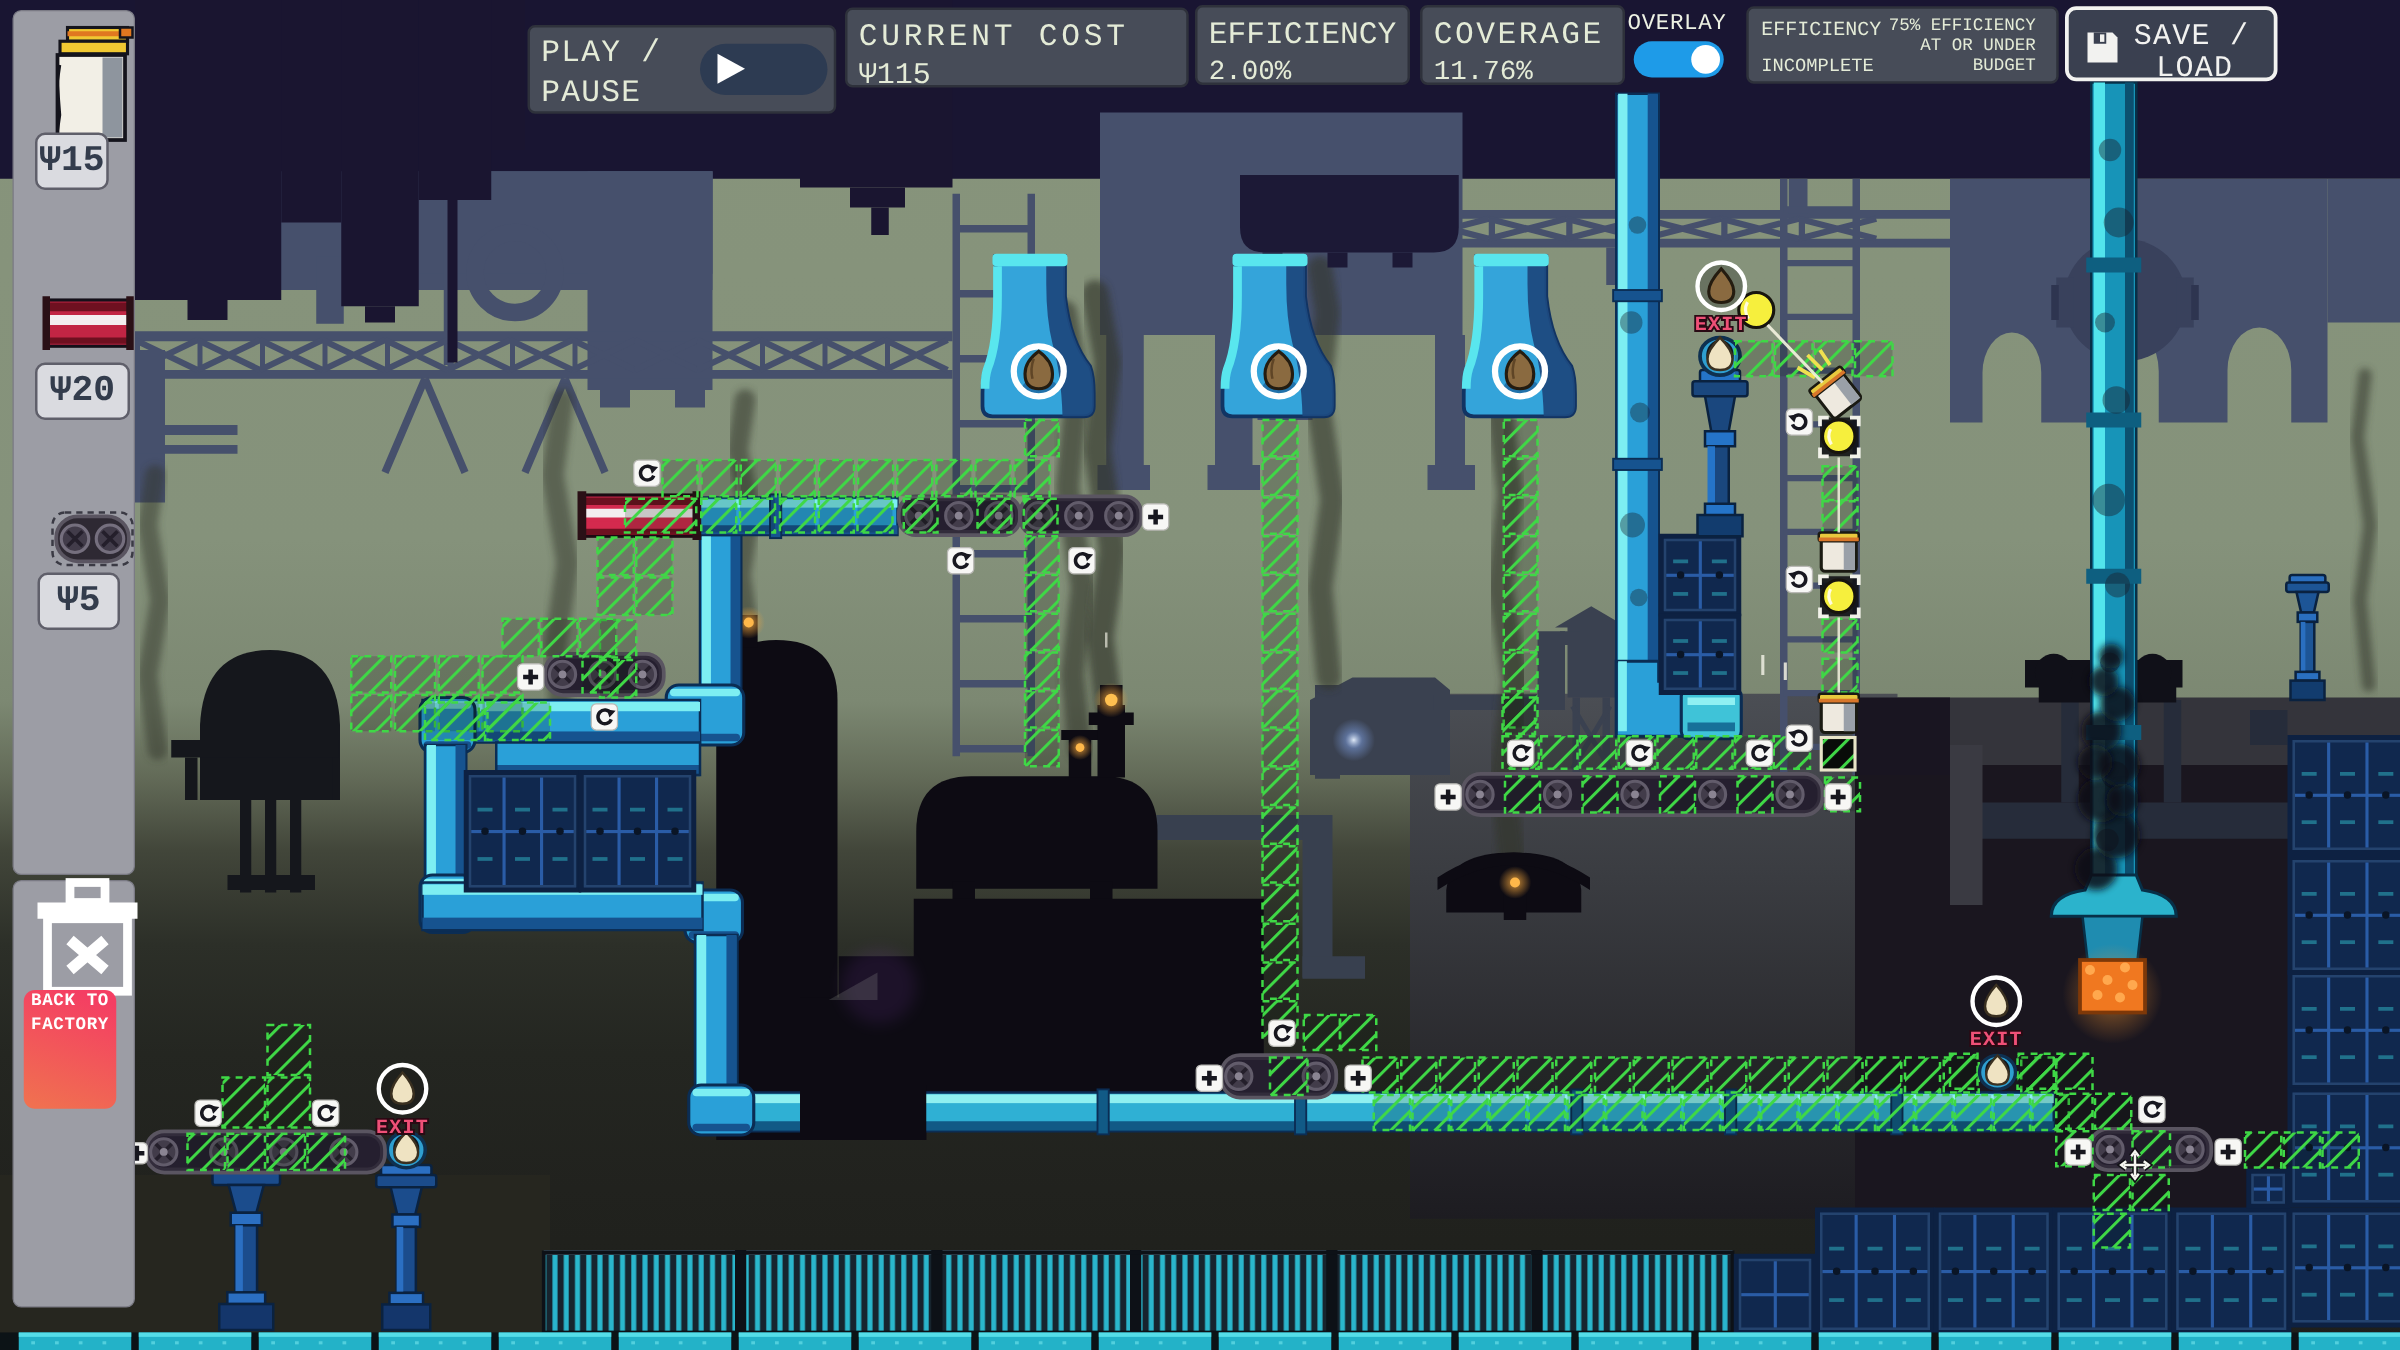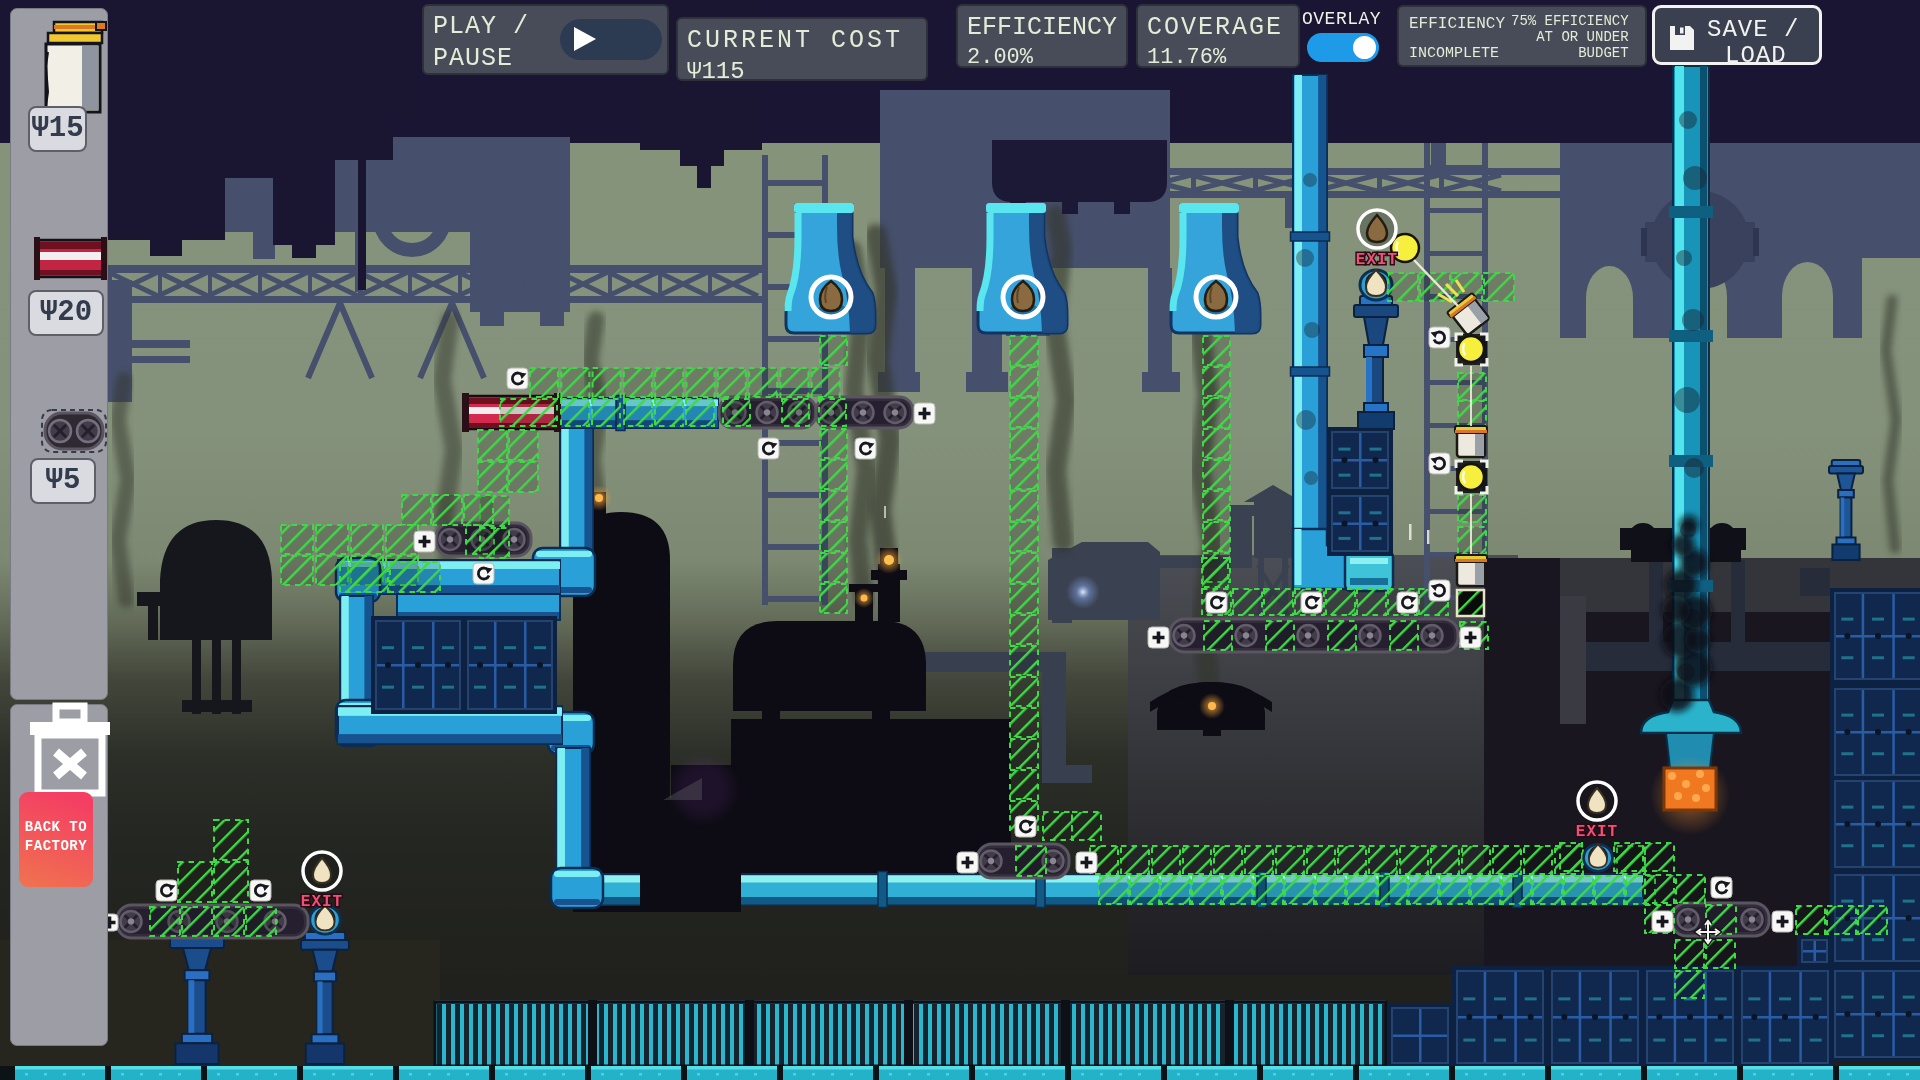--- a/index.html
+++ b/index.html
@@ -13,21 +13,21 @@
 .pill{position:absolute;left:136px;top:13px;width:102px;height:41px;border-radius:21px;background:#2d3b52}
 .tri{position:absolute;left:14px;top:8px;width:0;height:0;border-left:22px solid #fff;border-top:12.5px solid transparent;border-bottom:12.5px solid transparent}
 .ovl{position:absolute;left:1302px;top:9px;font-size:18px;color:#eef2e4;letter-spacing:0.5px}
 .toggle{position:absolute;left:1307px;top:33px;width:72px;height:29px;border-radius:15px;background:#1e9be8}
 .knob{position:absolute;right:3px;top:3px;width:23px;height:23px;border-radius:50%;background:#fff}
 .saveload{position:absolute;left:1652px;top:5px;width:170px;height:60px;background:#3a4050;border:3px solid #f2f2f0;border-radius:9px;color:#f2f2f0;font-size:24px;letter-spacing:1px}
 .side1{position:absolute;left:10px;top:8px;width:98px;height:692px;background:#9c9da5;border-radius:7px;border:1px solid #7a7a84}
 .side2{position:absolute;left:10px;top:704px;width:98px;height:342px;background:#9c9da5;border-radius:7px;border:1px solid #7a7a84}
 .sideicons{position:absolute;left:0;top:0}
 .chip{position:absolute;height:46px;background:#dadbe0;border:2px solid #5f5f6a;border-radius:8px;color:#333c4c;font-size:29px;font-weight:bold;text-align:center;line-height:42px;font-family:"Liberation Mono",monospace}
-.backbtn{position:absolute;left:19px;top:792px;width:74px;height:95px;border-radius:9px;background:linear-gradient(200deg,#f43e63 10%,#f07050 95%);color:#fff;font-size:14px;font-weight:bold;text-align:center;padding-top:26px;line-height:19px;letter-spacing:0.5px;font-family:"Liberation Mono",monospace}
+.backbtn{position:absolute;left:19px;top:792px;width:74px;height:95px;border-radius:9px;background:linear-gradient(200deg,#f43e63 10%,#f07050 95%);color:#fff;font-size:14px;font-weight:bold;text-align:center;line-height:19px;letter-spacing:0.5px;font-family:"Liberation Mono",monospace}
 </style></head>
 <body>
 <div id="stage">
 <svg id="scene" width="1920" height="1080" viewBox="0 0 1920 1080">
       <defs>
 <linearGradient id="bg" x1="0" y1="0" x2="0" y2="1">
  <stop offset="0" stop-color="#87947b"></stop>
  <stop offset="0.40" stop-color="#85927b"></stop>
  <stop offset="0.52" stop-color="#7c8872"></stop>
  <stop offset="0.575" stop-color="#636b58"></stop>
@@ -1258,28 +1258,28 @@
         <path d="M-3,-7 L0,-11 L3,-7 M-3,7 L0,11 L3,7 M-7,-3 L-11,0 L-7,3 M7,-3 L11,0 L7,3"></path>
       </g>
 <g transform="translate(1708,932)" stroke="#f5f5f0" stroke-width="2" fill="none">
 <path d="M0,-9 L0,9 M-9,0 L9,0"></path>
         <path d="M-3,-7 L0,-11 L3,-7 M-3,7 L0,11 L3,7 M-7,-3 L-11,0 L-7,3 M7,-3 L11,0 L7,3"></path>
       </g>
       <circle cx="1083" cy="592" r="17" fill="url(#borb)"></circle>
     </svg>
 
 <div class="topbar">
- <div class="panel" style="left:422px;top:4px;width:247px;height:71px">
+ <div class="panel" style="left:422px;top:20px;width:247px;height:71px">
    <div class="t1" style="top:6px">PLAY /</div>
    <div class="t1" style="top:38px">PAUSE</div>
    <div class="pill">
           <div class="tri"></div>
         </div>
  </div>
- <div class="panel" style="left:676px;top:17px;width:252px;height:64px">
+ <div class="panel" style="left:676px;top:6px;width:275px;height:64px">
    <div class="t1" style="top:7px;letter-spacing:3px">CURRENT COST</div>
    <div class="t2" style="top:39px">Ψ115</div>
  </div>
  <div class="panel" style="left:956px;top:4px;width:172px;height:64px">
    <div class="t1" style="top:7px;letter-spacing:0px">EFFICIENCY</div>
    <div class="t2" style="top:39px;font-size:22px">2.00%</div>
  </div>
  <div class="panel" style="left:1136px;top:4px;width:164px;height:64px">
    <div class="t1" style="top:7px;letter-spacing:2px">COVERAGE</div>
    <div class="t2" style="top:39px;font-size:22px">11.76%</div>

